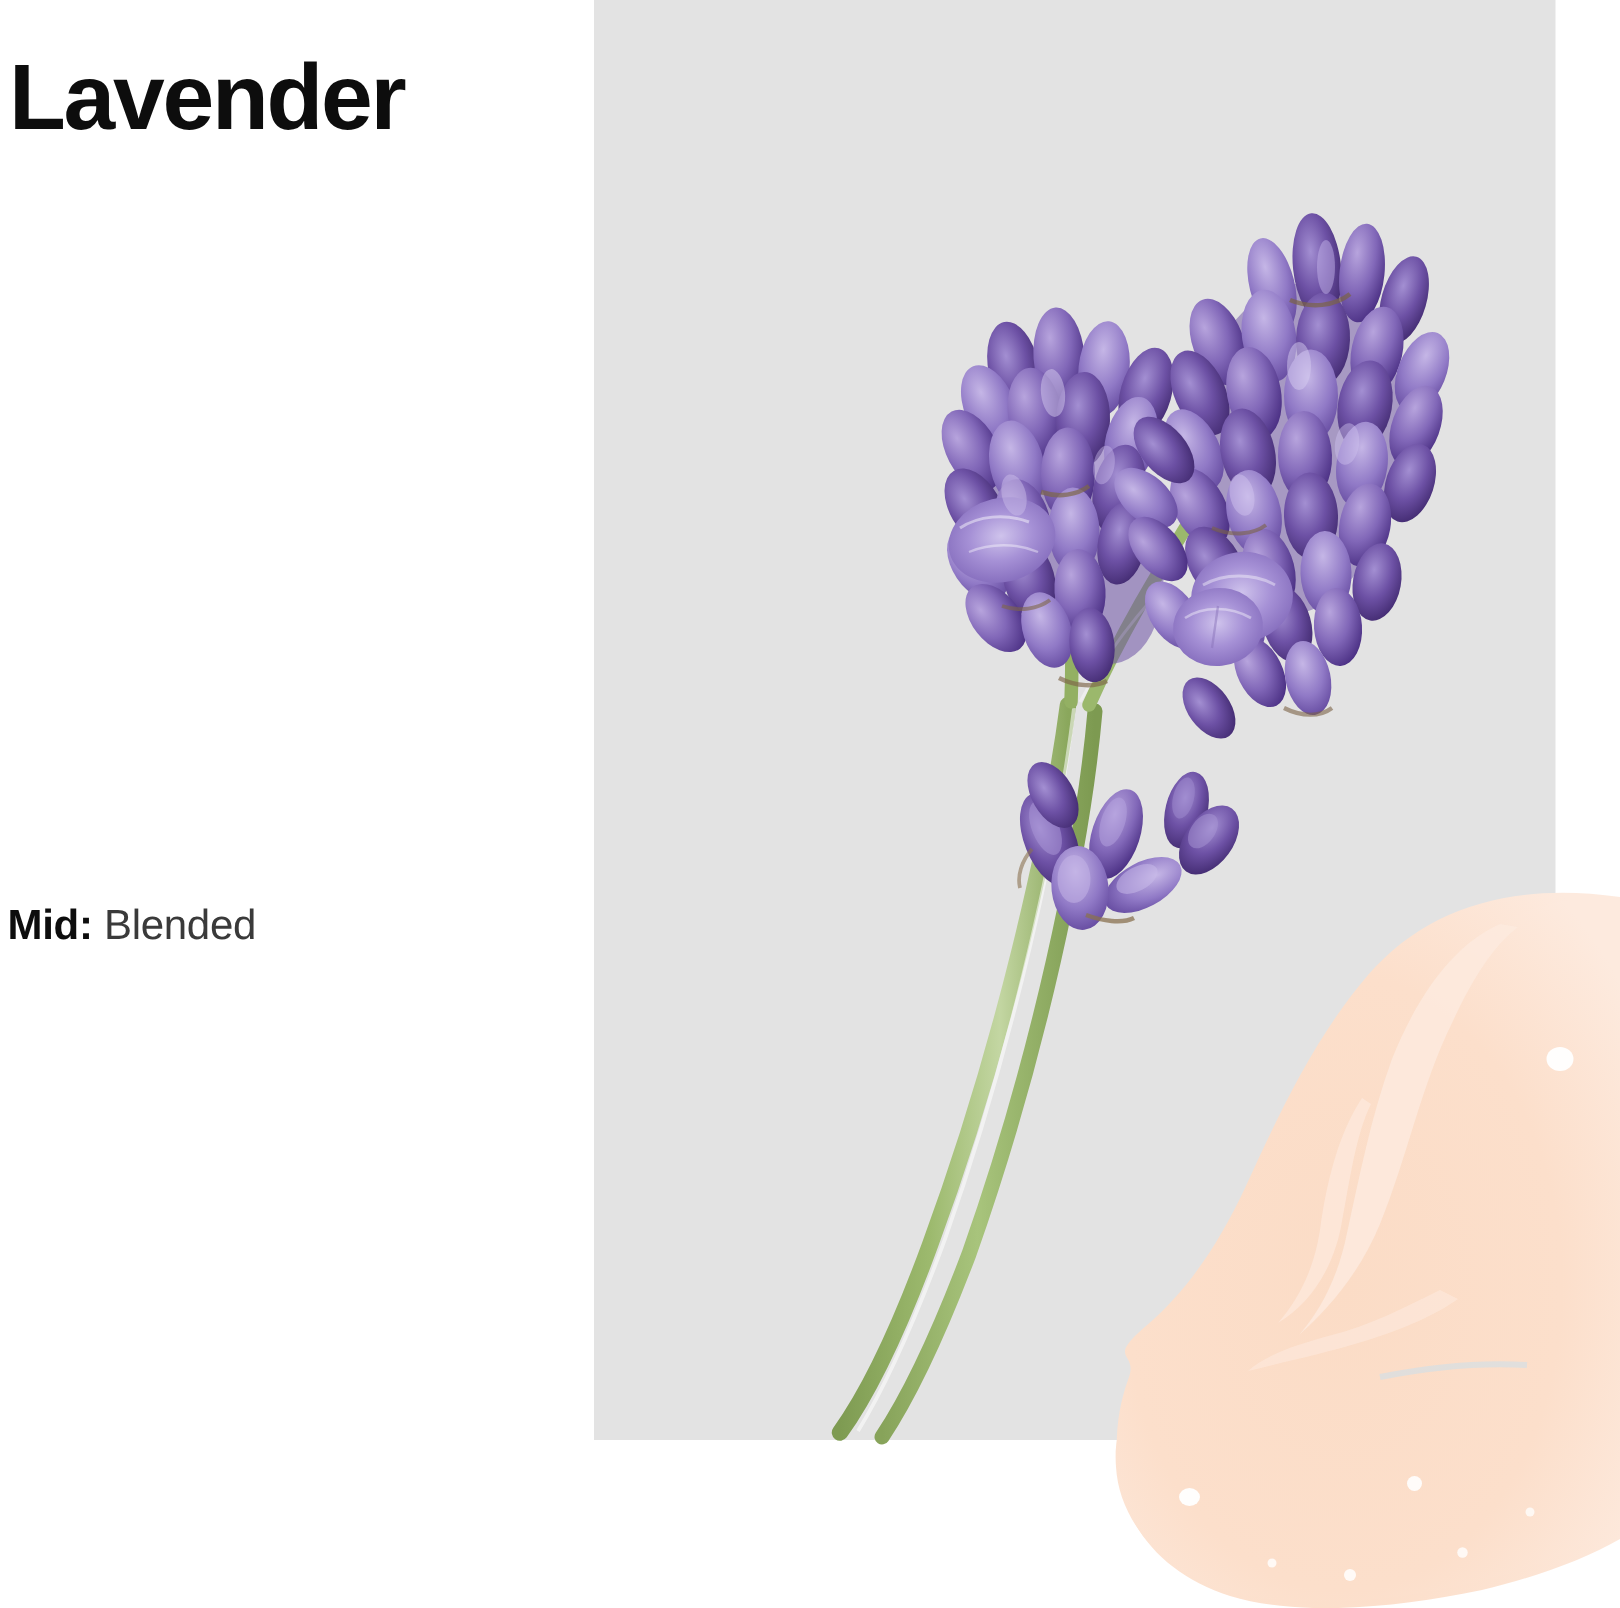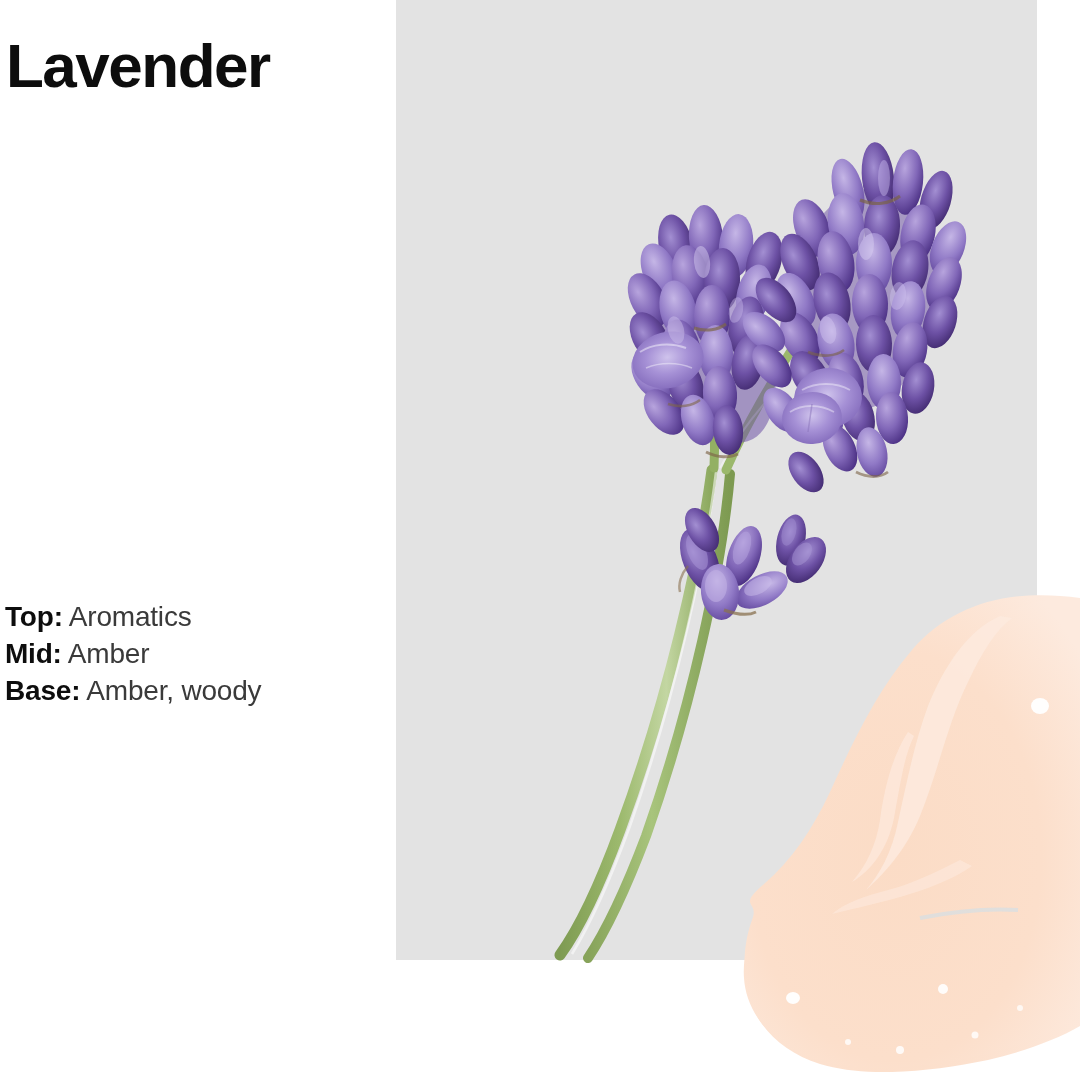--- a/index.html
+++ b/index.html
@@ -324,26 +324,18 @@
         <ellipse cx="802" cy="554" rx="8" ry="13" transform="rotate(36 802 554)" fill="#a795d4" opacity="0.5"></ellipse>
       </g>
     </g>
   </svg>
 
   <div class="title">Lavender</div>
 
 
   <div class="notes">
     <div class="note-row">
-      <span class="note-label">Top:</span>
-      <span class="note-value">Aromatics</span>
-    </div>
-    <div class="note-row">
       <span class="note-label">Mid:</span>
-      <span class="note-value">Amber</span>
-    </div>
-    <div class="note-row">
-      <span class="note-label">Base:</span>
-      <span class="note-value">Amber, woody</span>
+      <span class="note-value">Blended</span>
     </div>
   </div>
 
 </div>
 
 </body></html>

